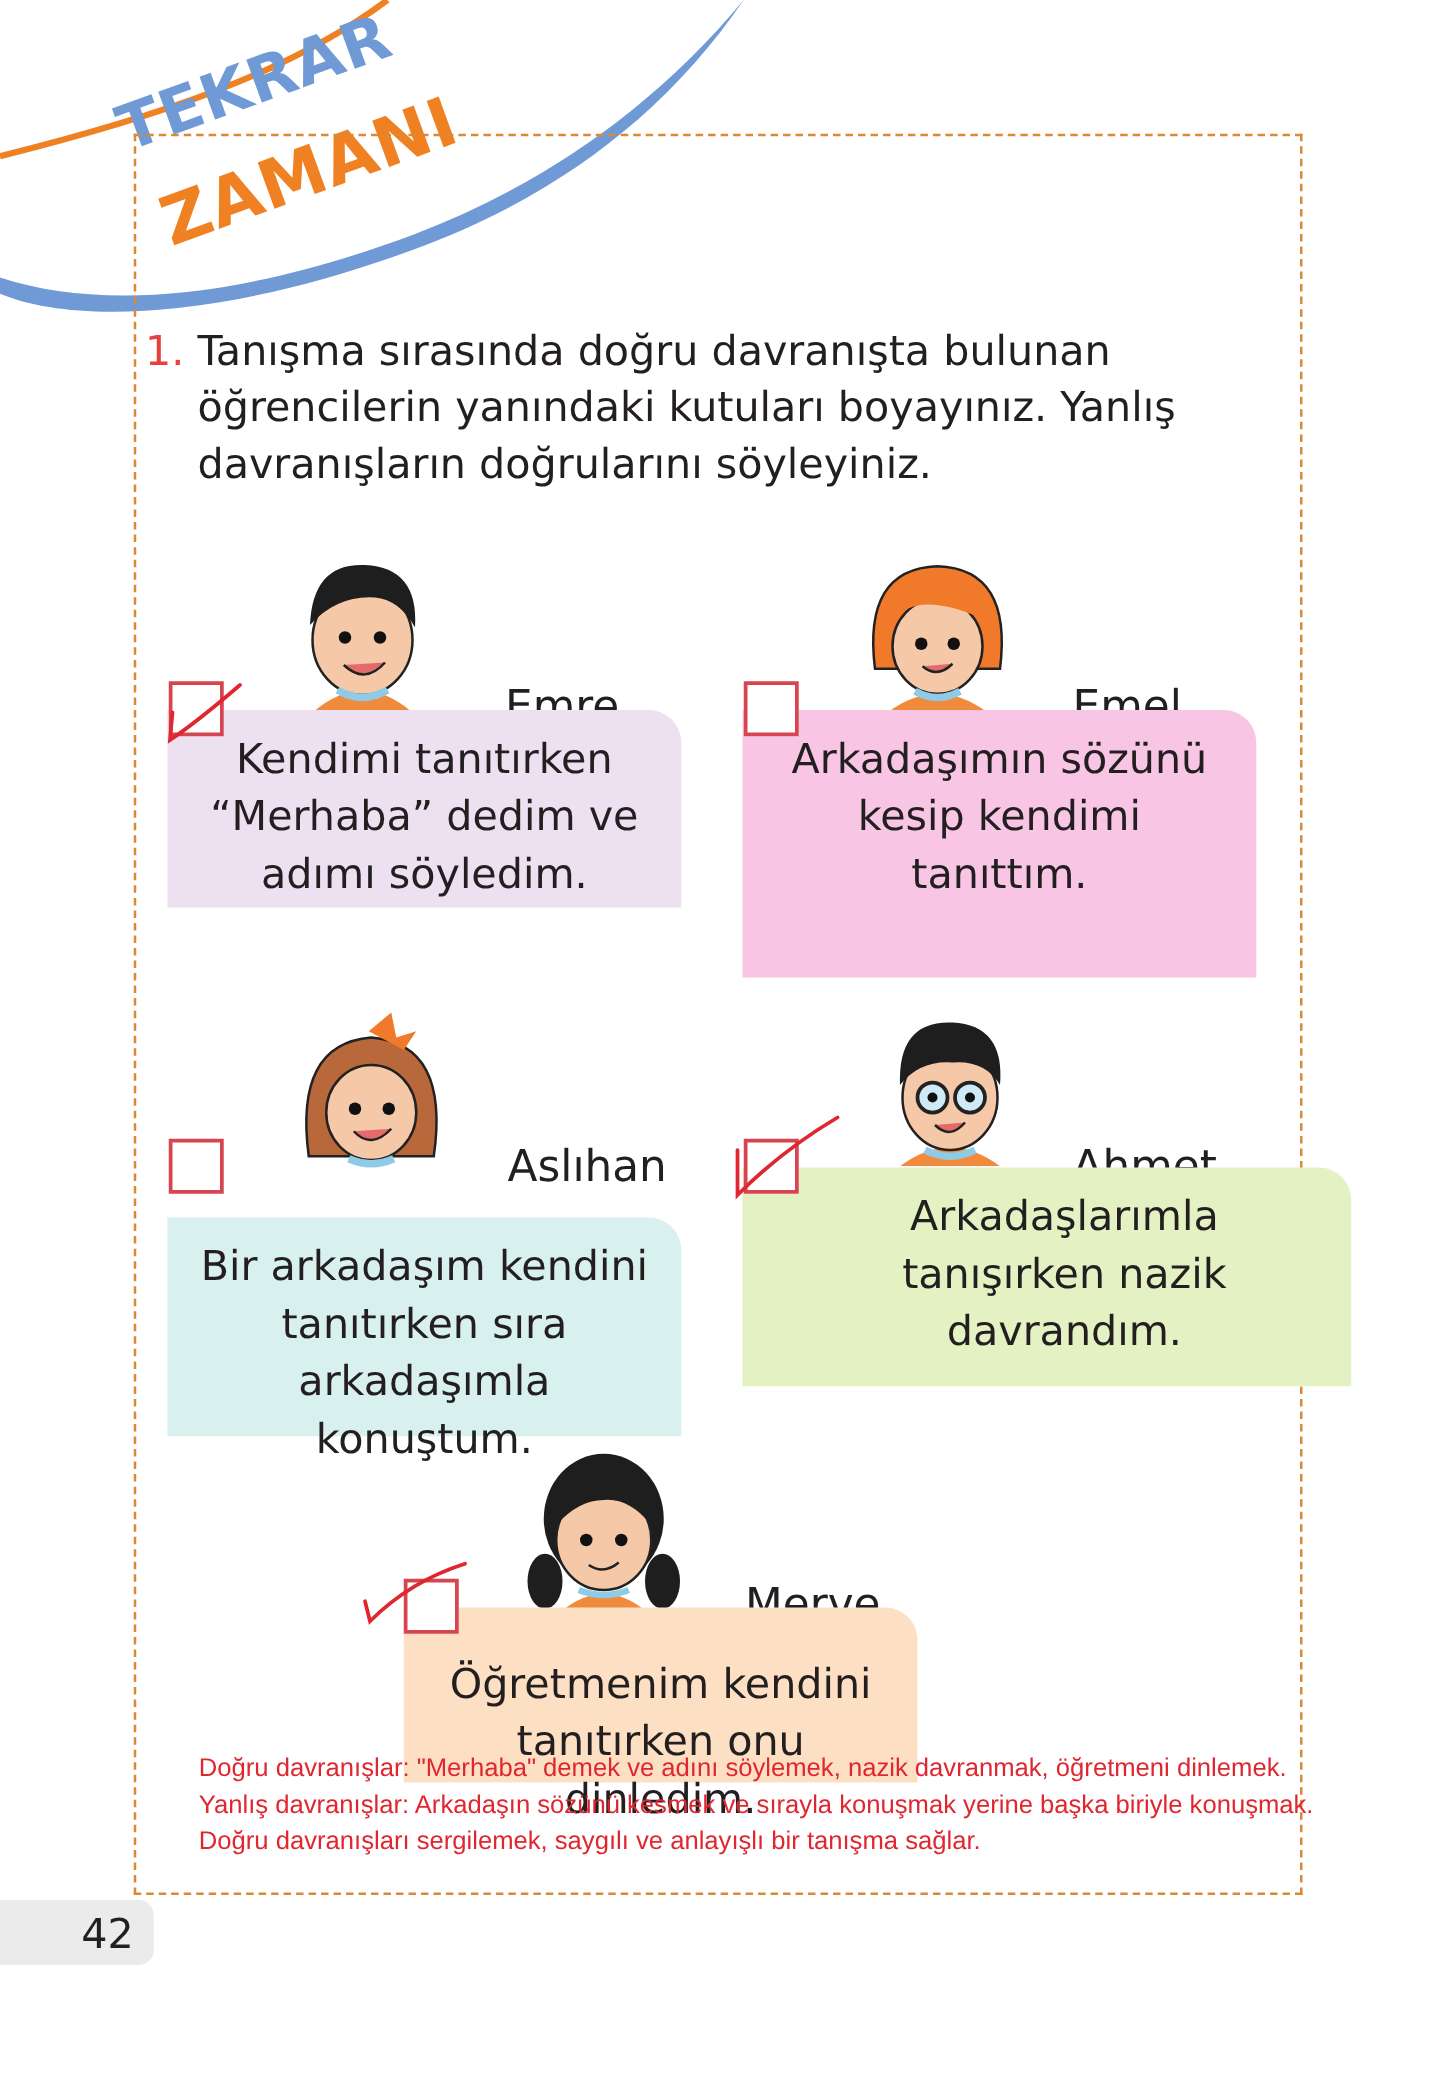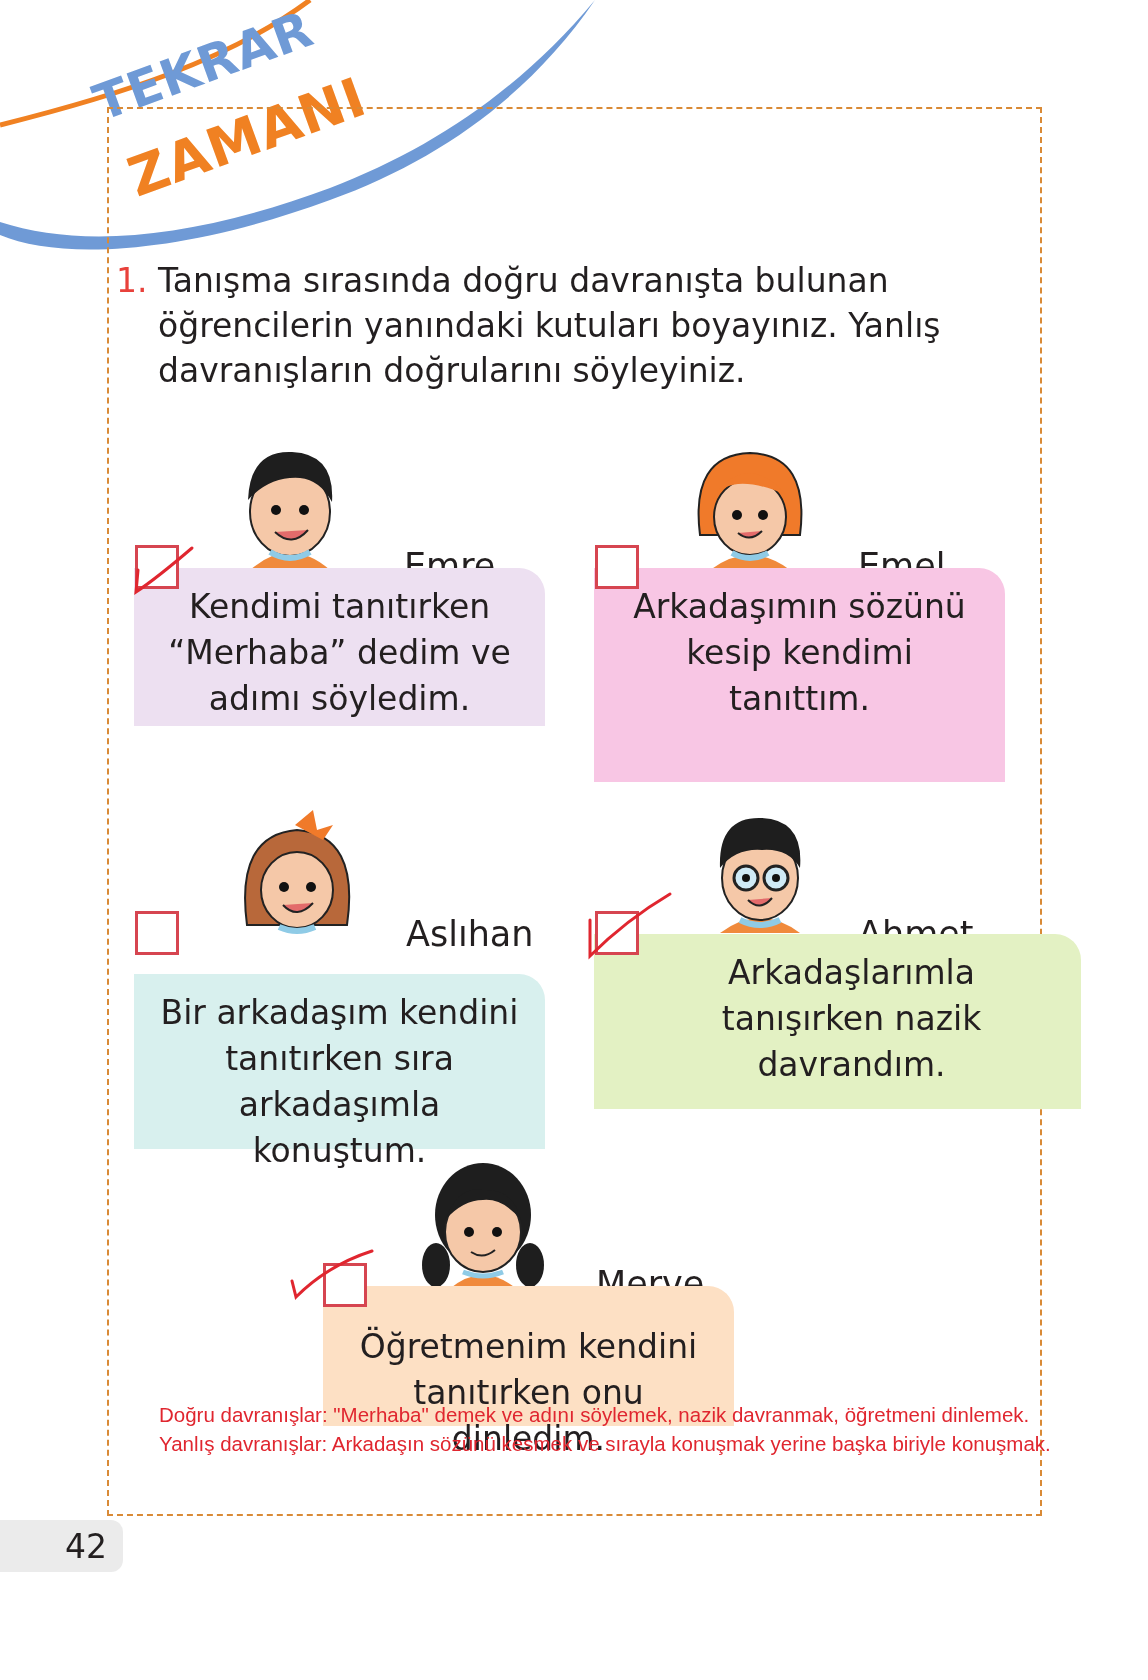--- a/index.html
+++ b/index.html
@@ -125,17 +125,18 @@
   <span>Öğretmenim kendini tanıtırken onu dinledim.</span>
 </div>
 <div class="check" style="left:323px;top:1263px;"></div>
 <svg class="mark" style="left:288px;top:1245px" width="90" height="60" viewBox="0 0 90 60">
   <path d="M4 36 L8 52 Q40 20 84 6" stroke="#e0262f" stroke-width="3" fill="none" stroke-linecap="round"></path>
 </svg>
 
 <div class="answer">
   <div>Doğru davranışlar: "Merhaba" demek ve adını söylemek, nazik davranmak, öğretmeni dinlemek.</div>
   <div>Yanlış davranışlar: Arkadaşın sözünü kesmek ve sırayla konuşmak yerine başka biriyle konuşmak.</div>
+  <div>Doğru davranışları sergilemek, saygılı ve anlayışlı bir tanışma sağlar.</div>
 </div>
 
 <div class="pagenum">
   <span>42</span>
 </div>
 
 </body></html>

